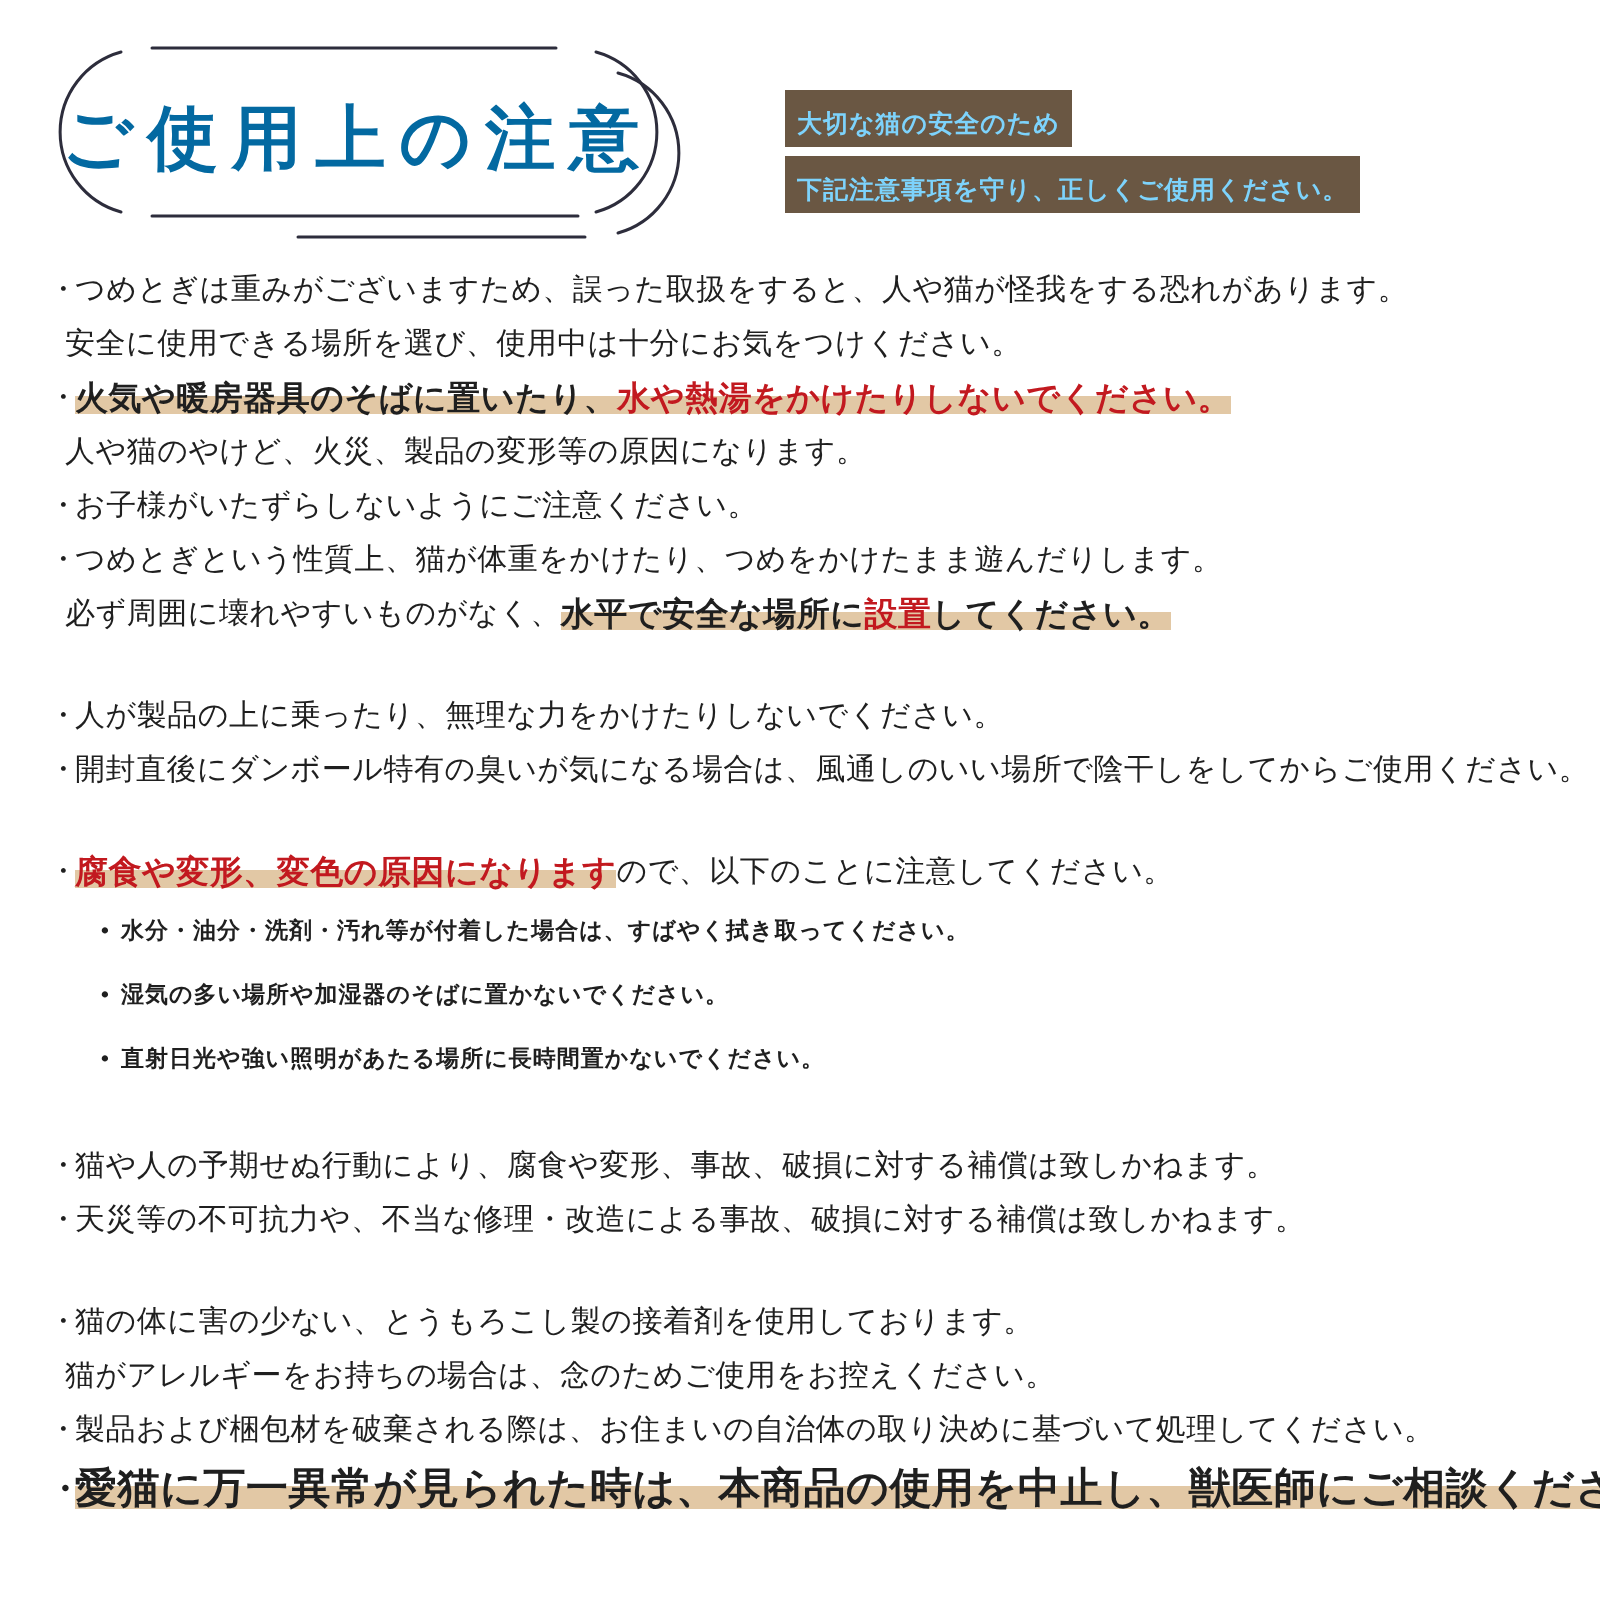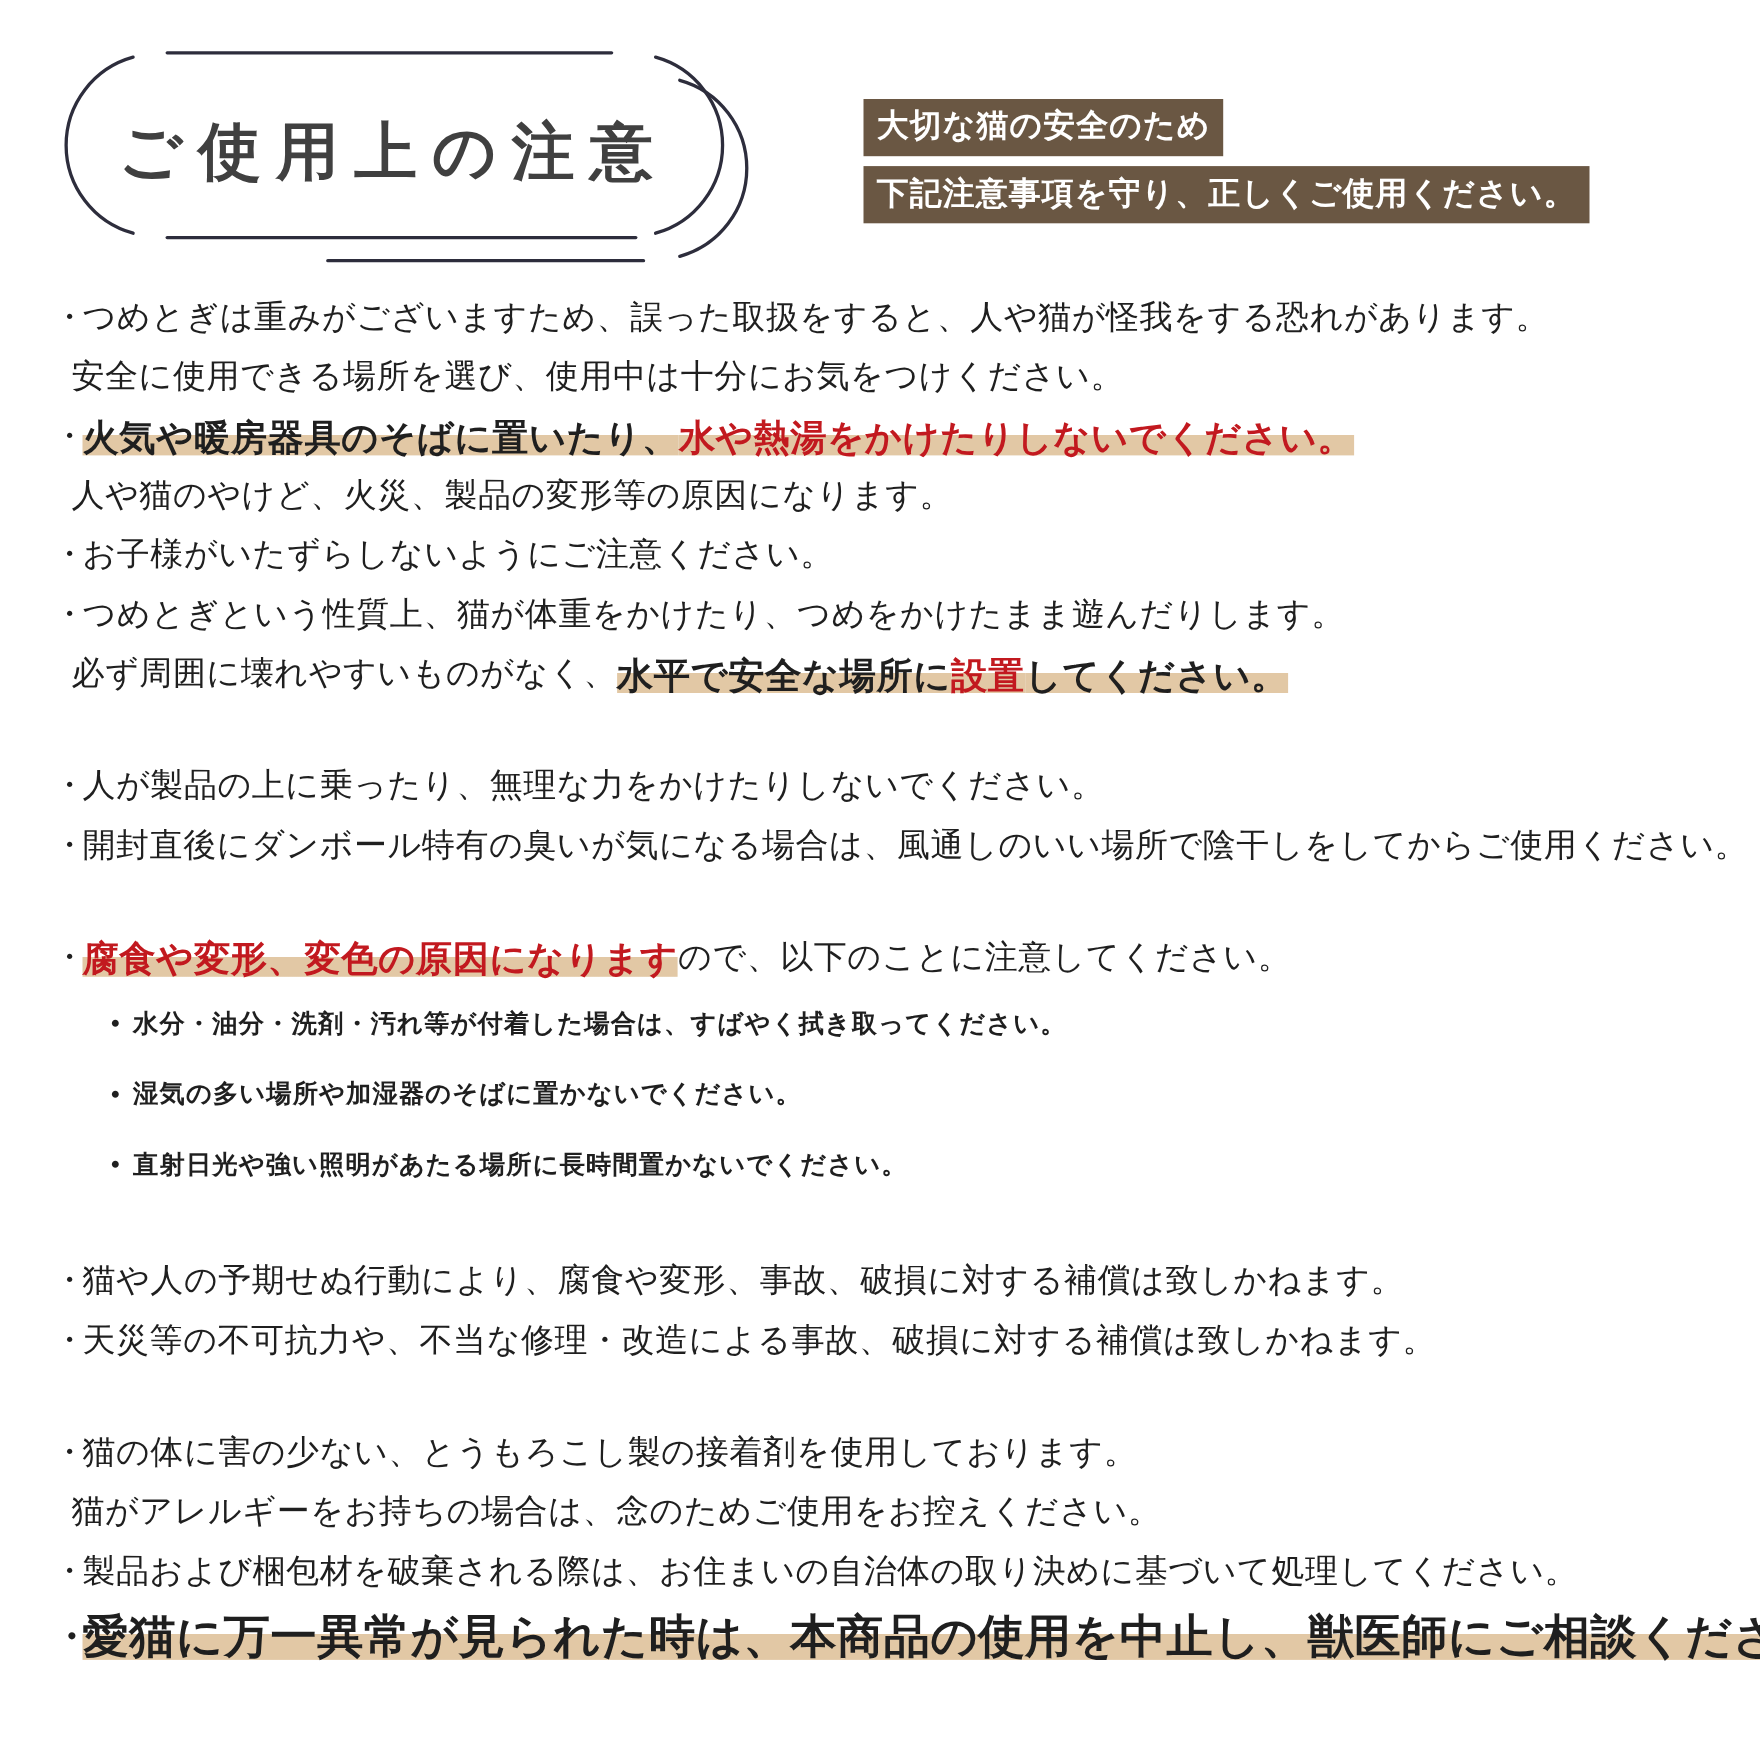--- a/index.html
+++ b/index.html
@@ -10,33 +10,33 @@
     color:#1f1f1f;
     overflow:hidden;
   }
   .page{ position:relative; width:1600px; height:1600px; }
 
   
   .title-frame-svg{ position:absolute; left:0; top:0; width:700px; height:260px; }
   .page-title{
     position:absolute; left:57px; top:48px; width:601px; height:181px;
     display:flex; align-items:center; justify-content:center;
-    font-size:57px; font-weight:700; letter-spacing:14px;
-    color:#404040; white-space:nowrap;
+    font-size:70px; font-weight:700; letter-spacing:14px;
+    color:#0369a1; white-space:nowrap;
   }
 
   
   .notice{
     position:absolute; left:785px; top:90px;
     display:flex; flex-direction:column; gap:9px; align-items:flex-start;
   }
   .notice-box{
-    background:#6a5743; color:#ffffff;
-    font-size:29px; font-weight:600; letter-spacing:1px;
-    padding:5px 12px 7px 12px; white-space:nowrap;
+    background:#6a5743; color:#7dd3fc;
+    font-size:25px; font-weight:600; letter-spacing:1px;
+    padding:17px 12px 7px 12px; white-space:nowrap;
   }
 
   
   .caution-list{ position:absolute; left:48px; top:262px; right:20px; }
   .line{ display:flex; align-items:center; height:54px; white-space:nowrap; }
   .line.sub{ height:64px; margin-left:40px; }
   .line.big{ height:64px; }
   .line.cont{ margin-left:17px; }
   .gap{ height:48px; }
 

